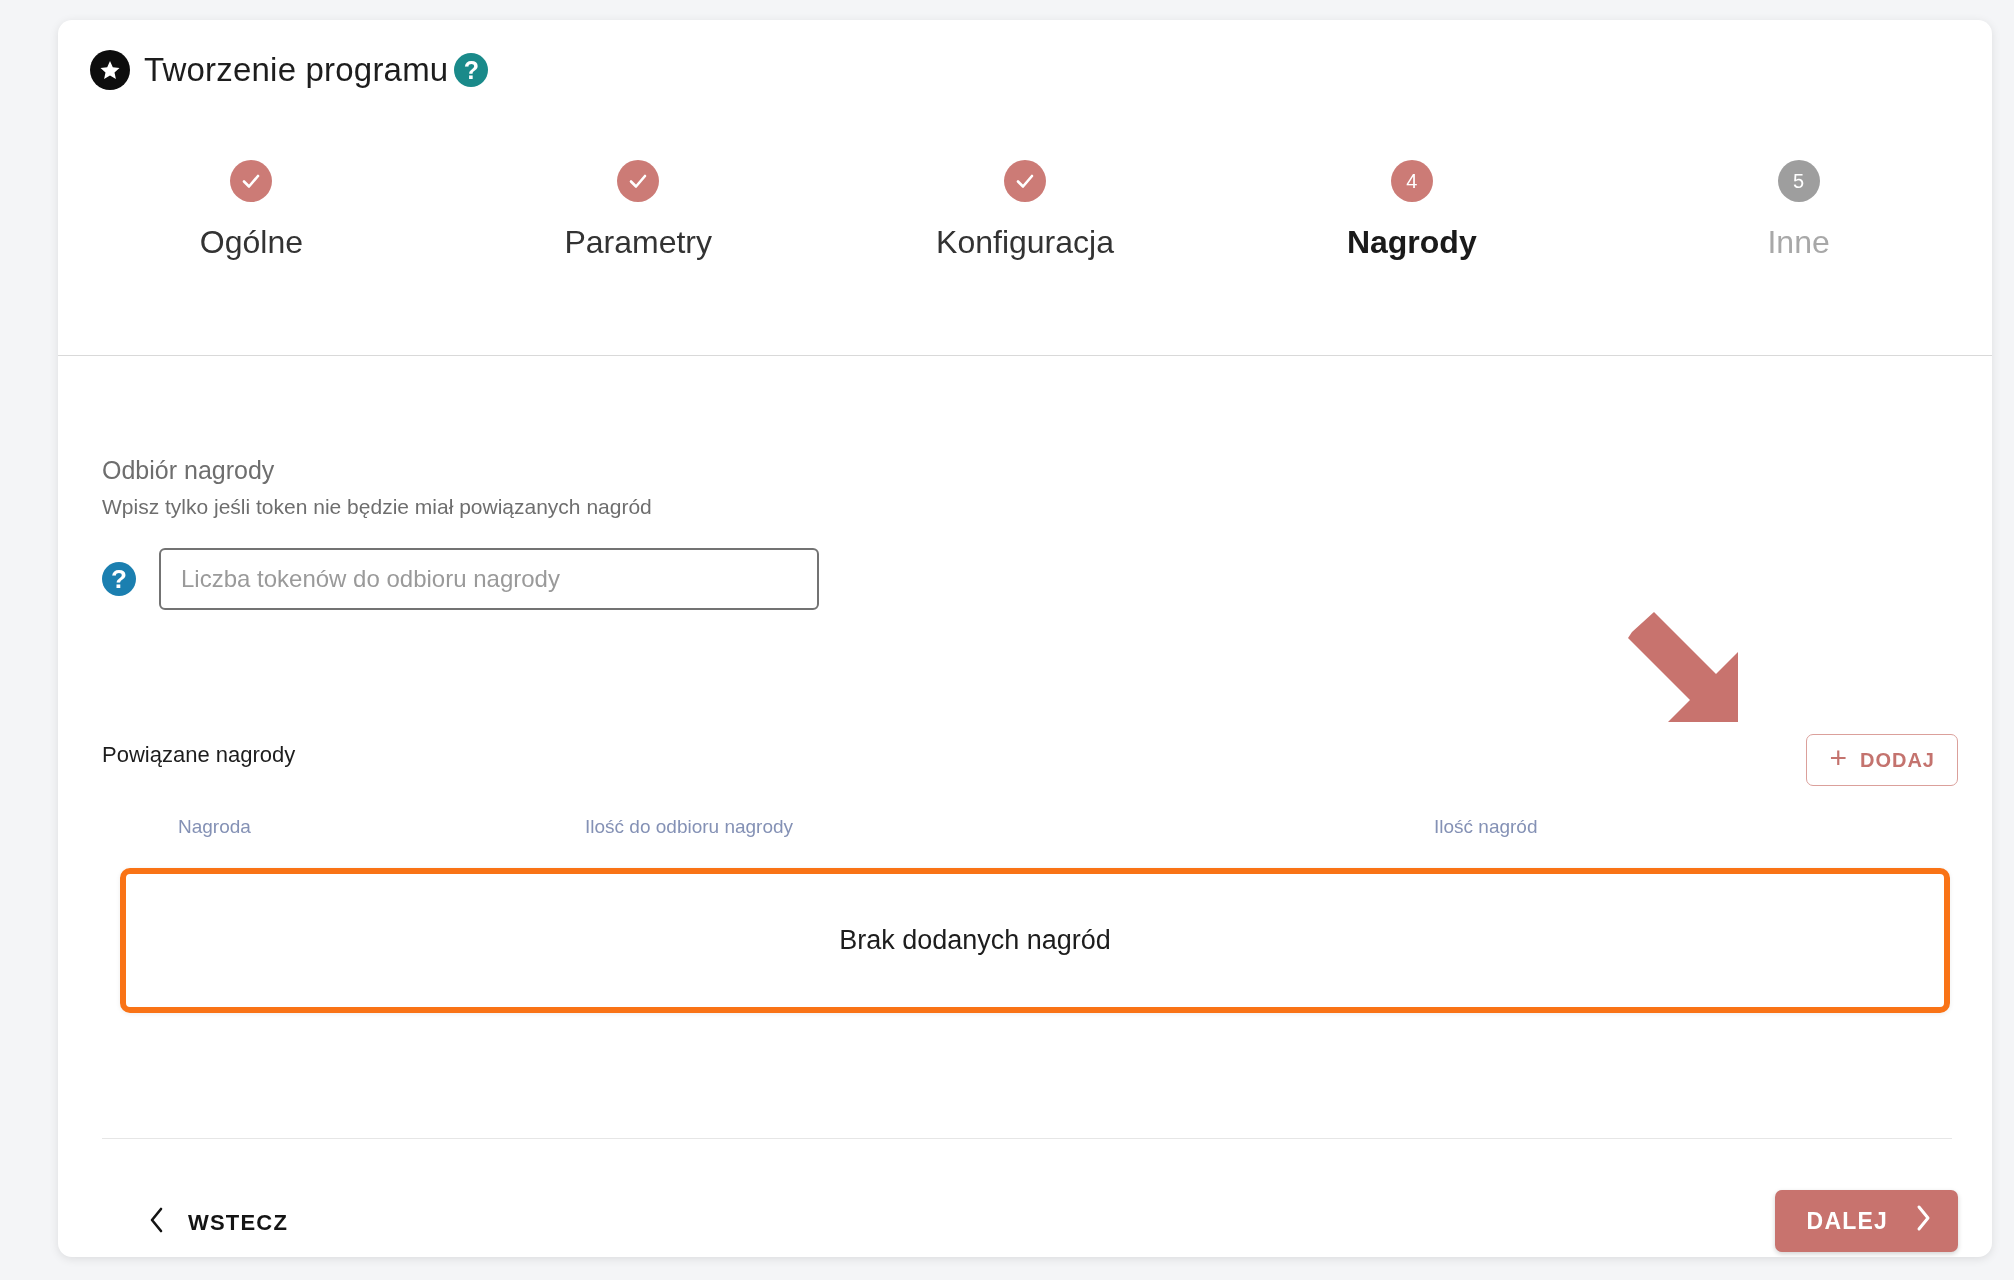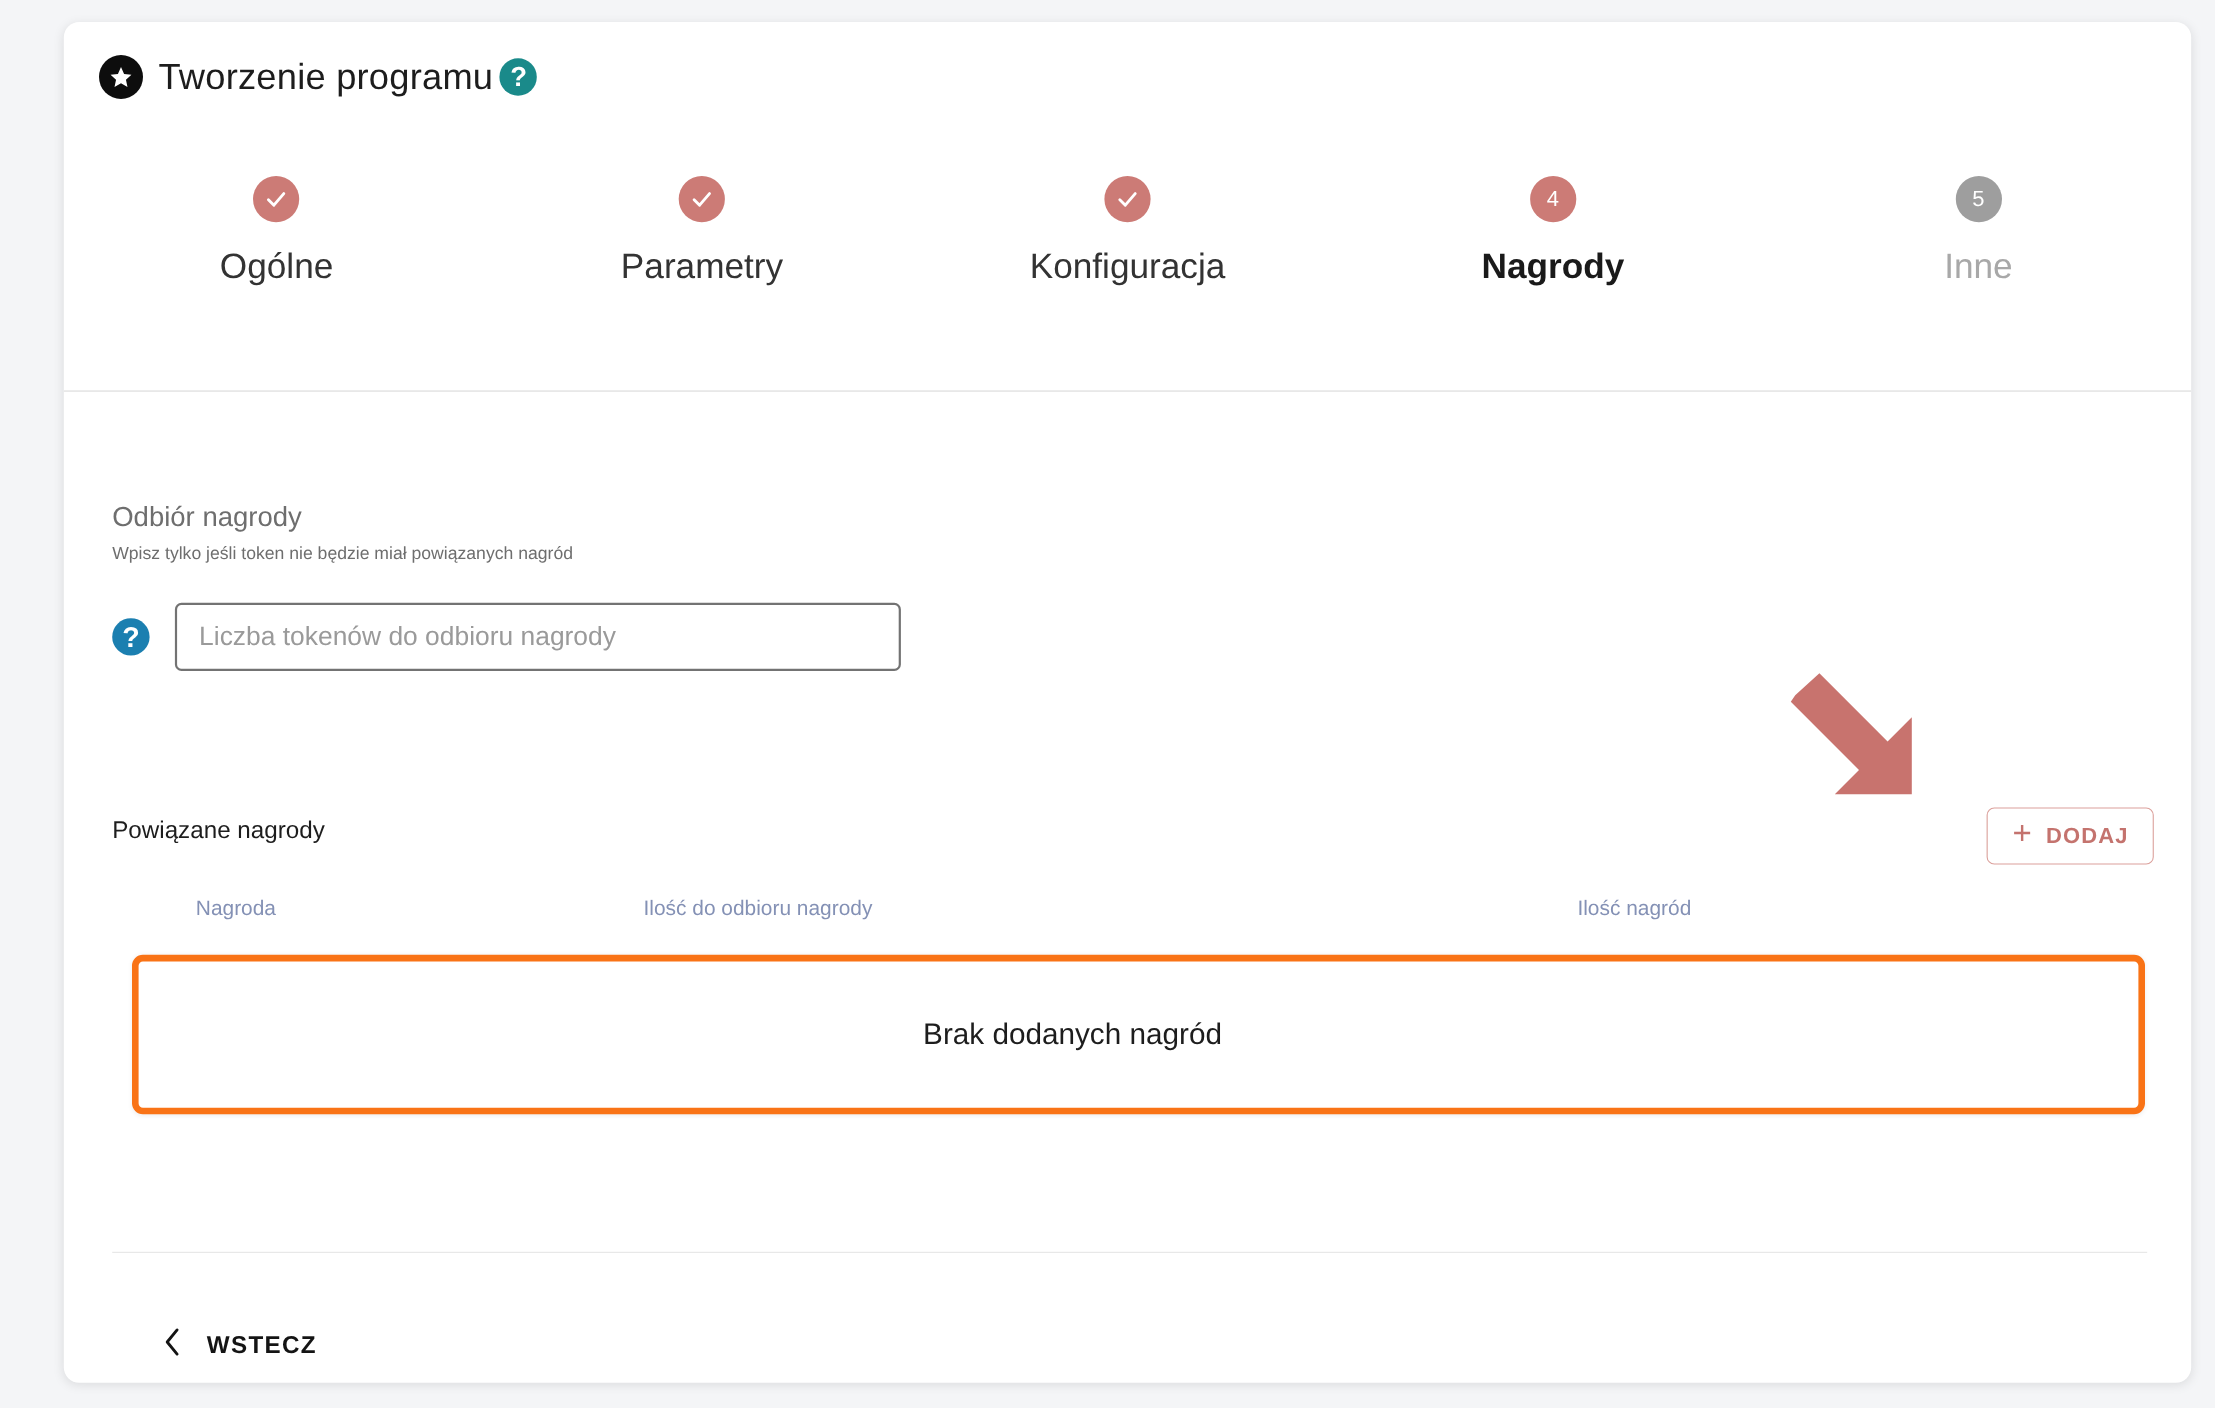--- a/index.html
+++ b/index.html
@@ -141,21 +141,21 @@
     left: 44px;
     top: 100px;
     font-size: 25px;
     color: #6e6e6e;
     white-space: nowrap;
   }
   .section-subtitle {
     position: absolute;
     left: 44px;
     top: 139px;
-    font-size: 16px;
+    font-size: 21px;
     color: #6e6e6e;
     white-space: nowrap;
   }
 
   .input-row {
     position: absolute;
     left: 44px;
     top: 192px;
     display: flex;
     align-items: center;
@@ -409,20 +409,28 @@
       <div class="footer">
         <button class="back-button">
           <span class="chev">
             <svg width="18" height="28" viewBox="0 0 18 28" fill="none" stroke="#141414" stroke-width="2.6" stroke-linecap="round" stroke-linejoin="round">
               <polyline points="13,3 4,14 13,25"></polyline>
             </svg>
           </span>
           <span>WSTECZ</span>
         </button>
 
+        <button class="next-button">
+          <span>DALEJ</span>
+          <span class="chev">
+            <svg width="18" height="28" viewBox="0 0 18 28" fill="none" stroke="#ffffff" stroke-width="3" stroke-linecap="round" stroke-linejoin="round">
+              <polyline points="5,3 14,14 5,25"></polyline>
+            </svg>
+          </span>
+        </button>
       </div>
 
     </div>
   </div>
 
   <div class="arrow-annotation">
     <svg width="140" height="130" viewBox="0 0 140 130">
       <path d="M12 22 L34 2 L96 64 L118 42 L118 112 L48 112 L70 90 L8 28 Z" fill="#c8736e"></path>
     </svg>
   </div>

